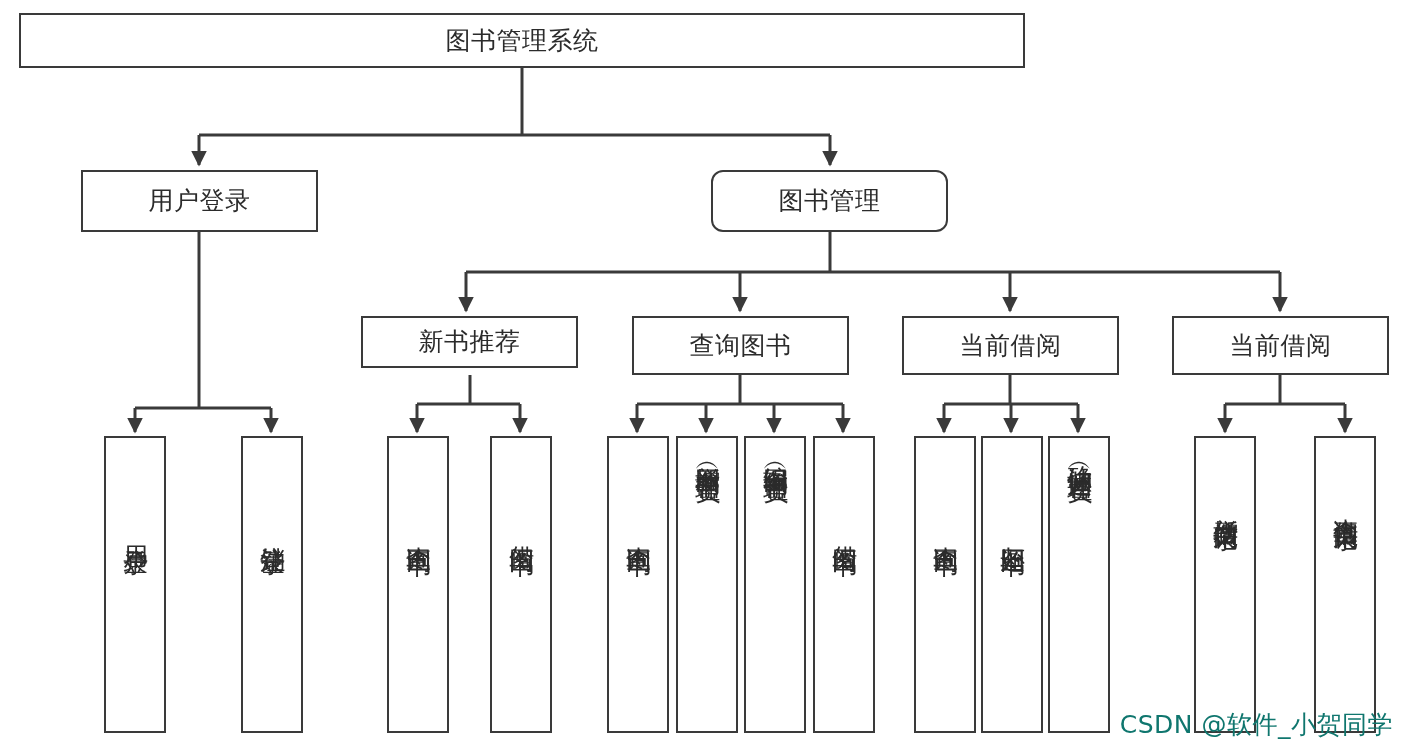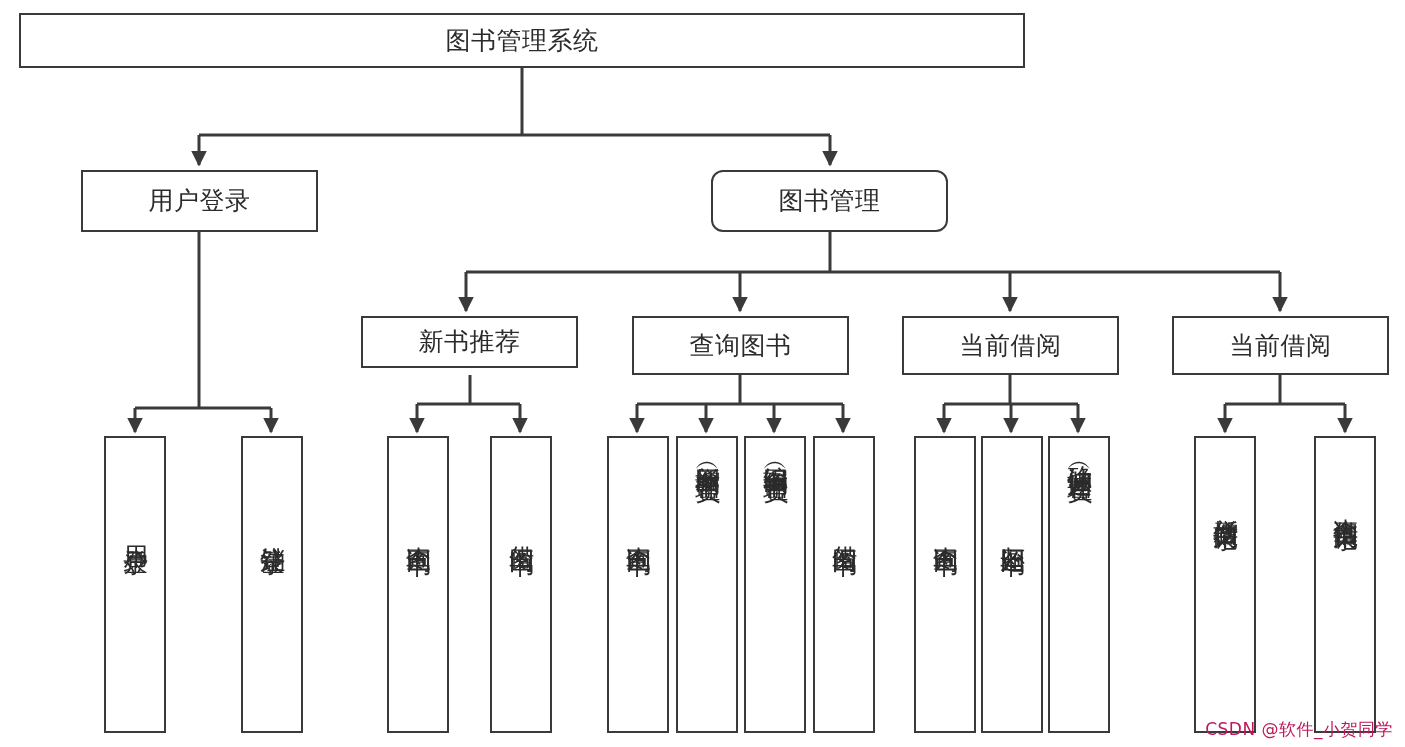--- a/index.html
+++ b/index.html
@@ -70,22 +70,22 @@
   .node.v.high .node-label {
     margin-top: 8px;
   }
   .node.v.mid2 .node-label {
     margin-top: 60px;
   }
   .watermark {
     position: absolute;
     right: 12px;
     bottom: 6px;
-    font-size: 17px;
-    color: #be185d;
+    font-size: 25px;
+    color: #0f766e;
     letter-spacing: 0.5px;
     z-index: 5;
     white-space: nowrap;
   }
 </style>
 </head>
 <body>
 
 <div id="canvas">
 

